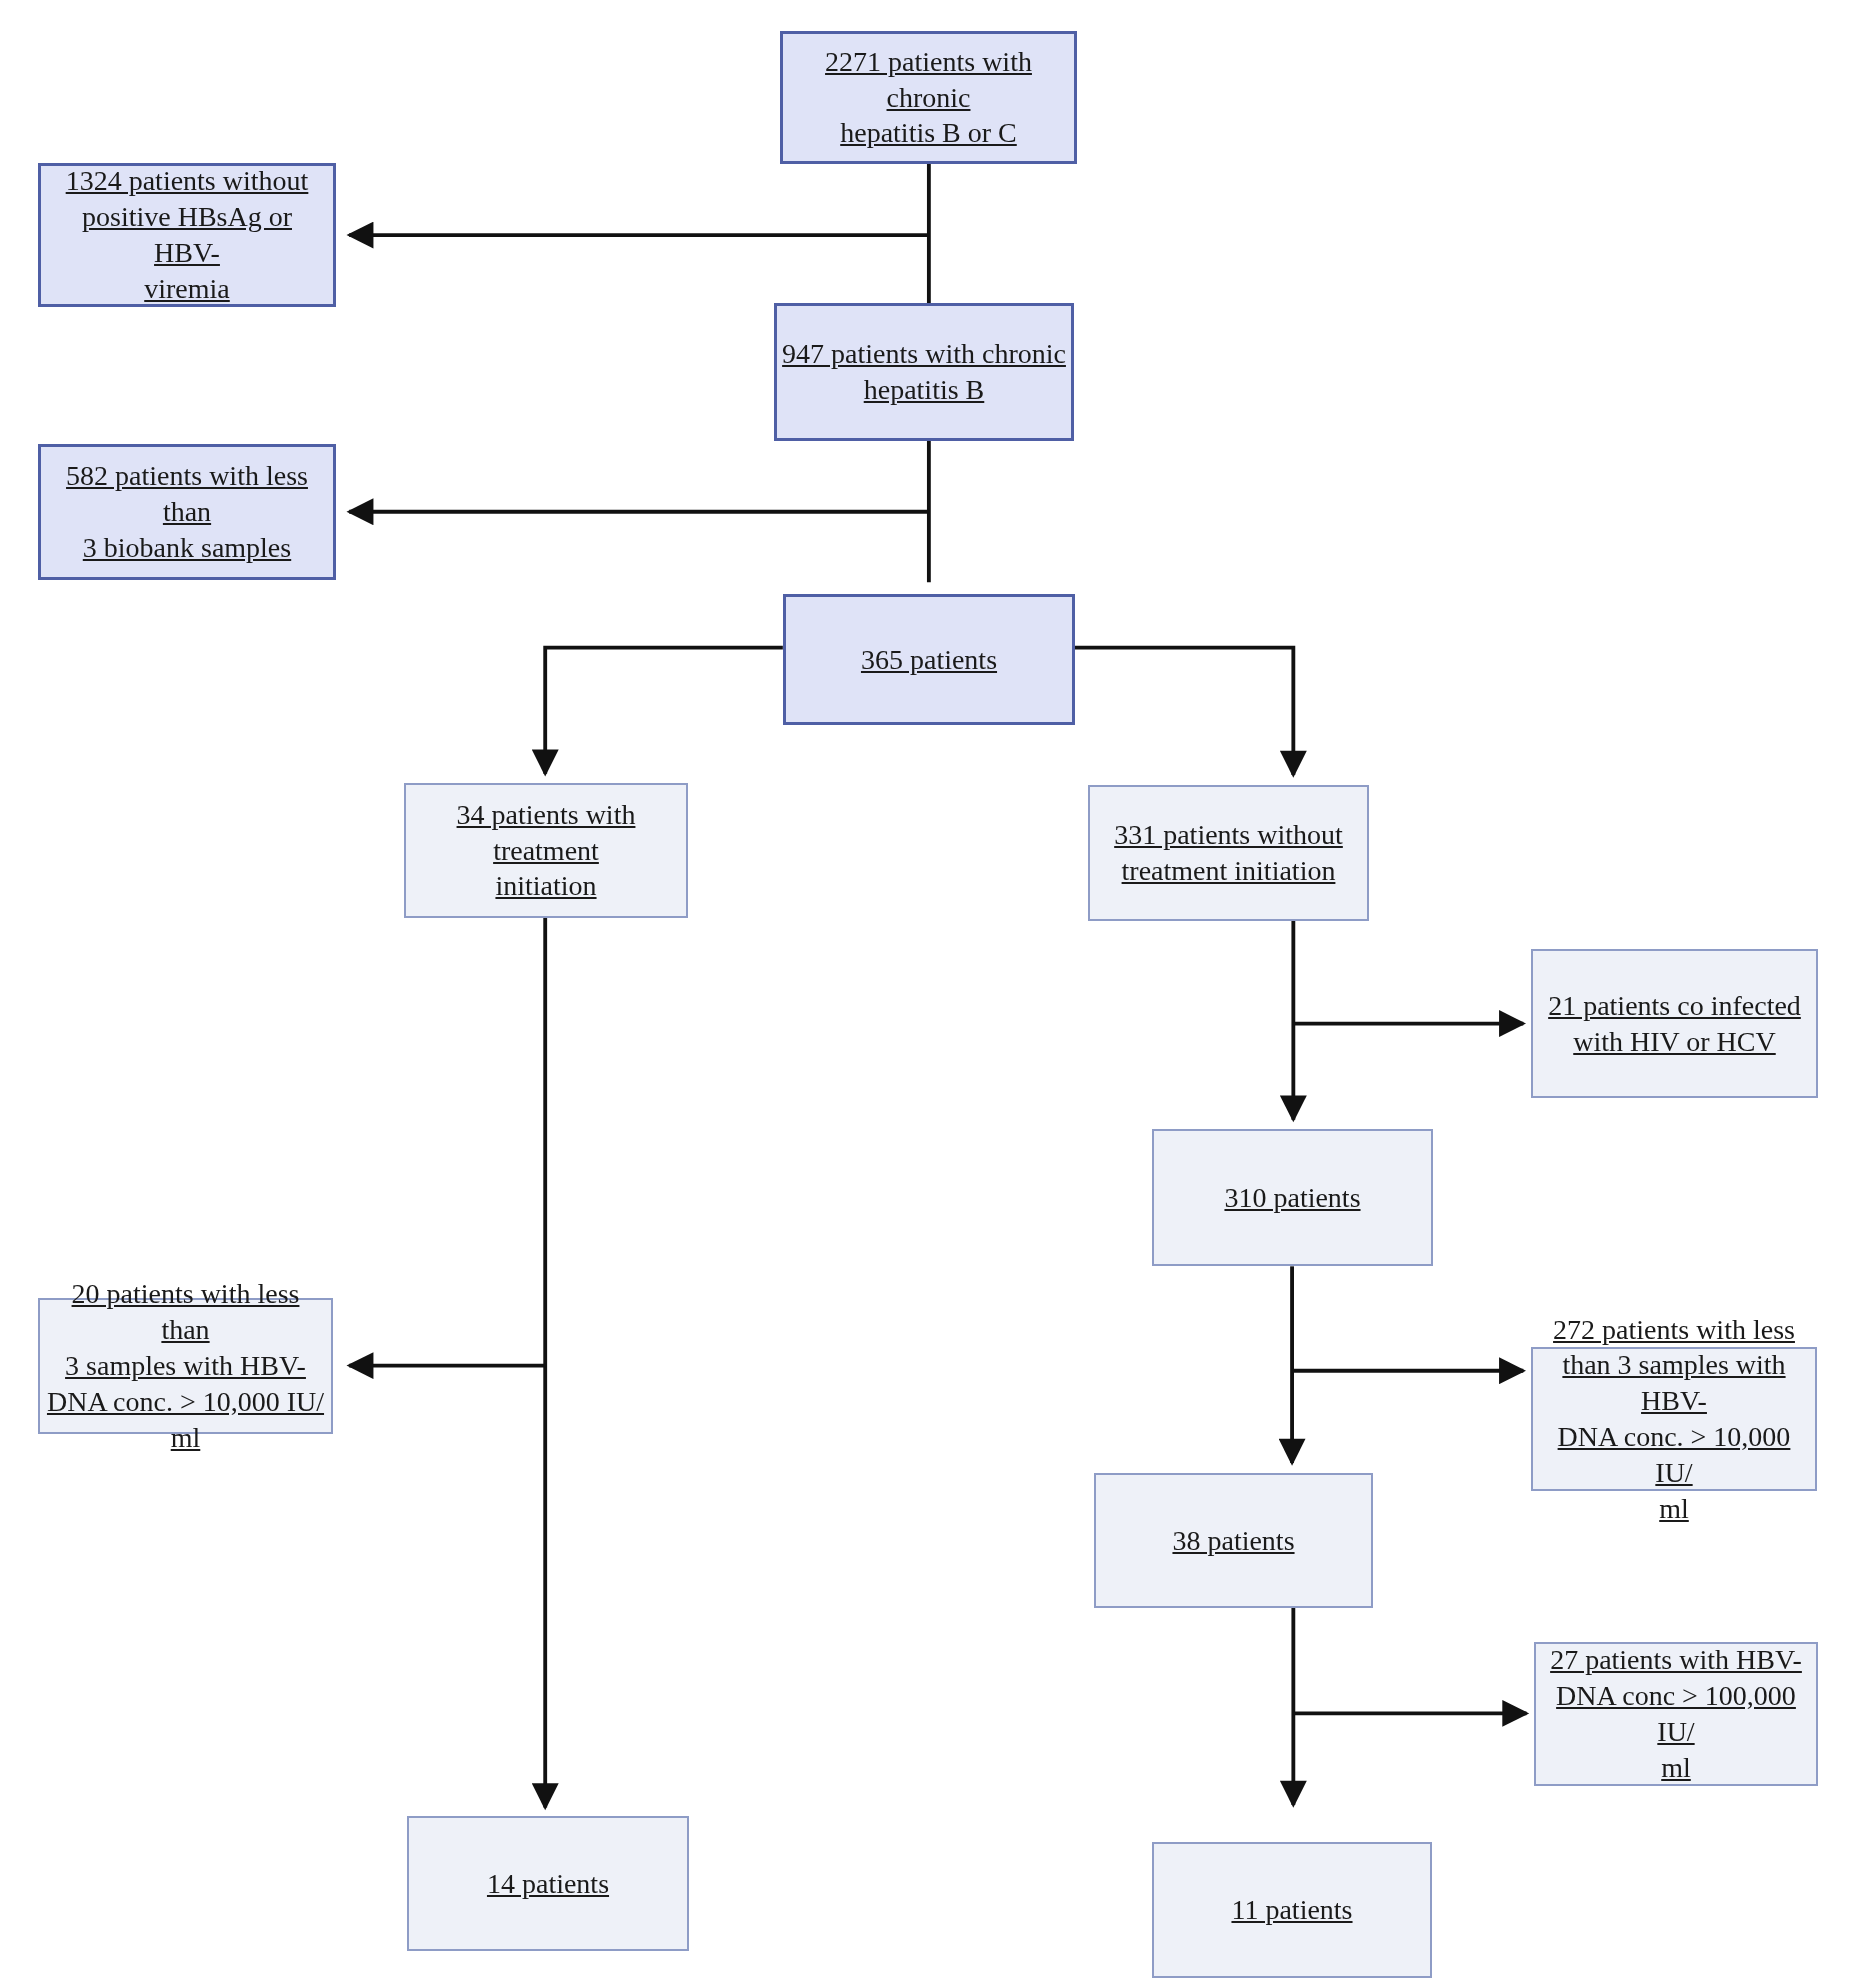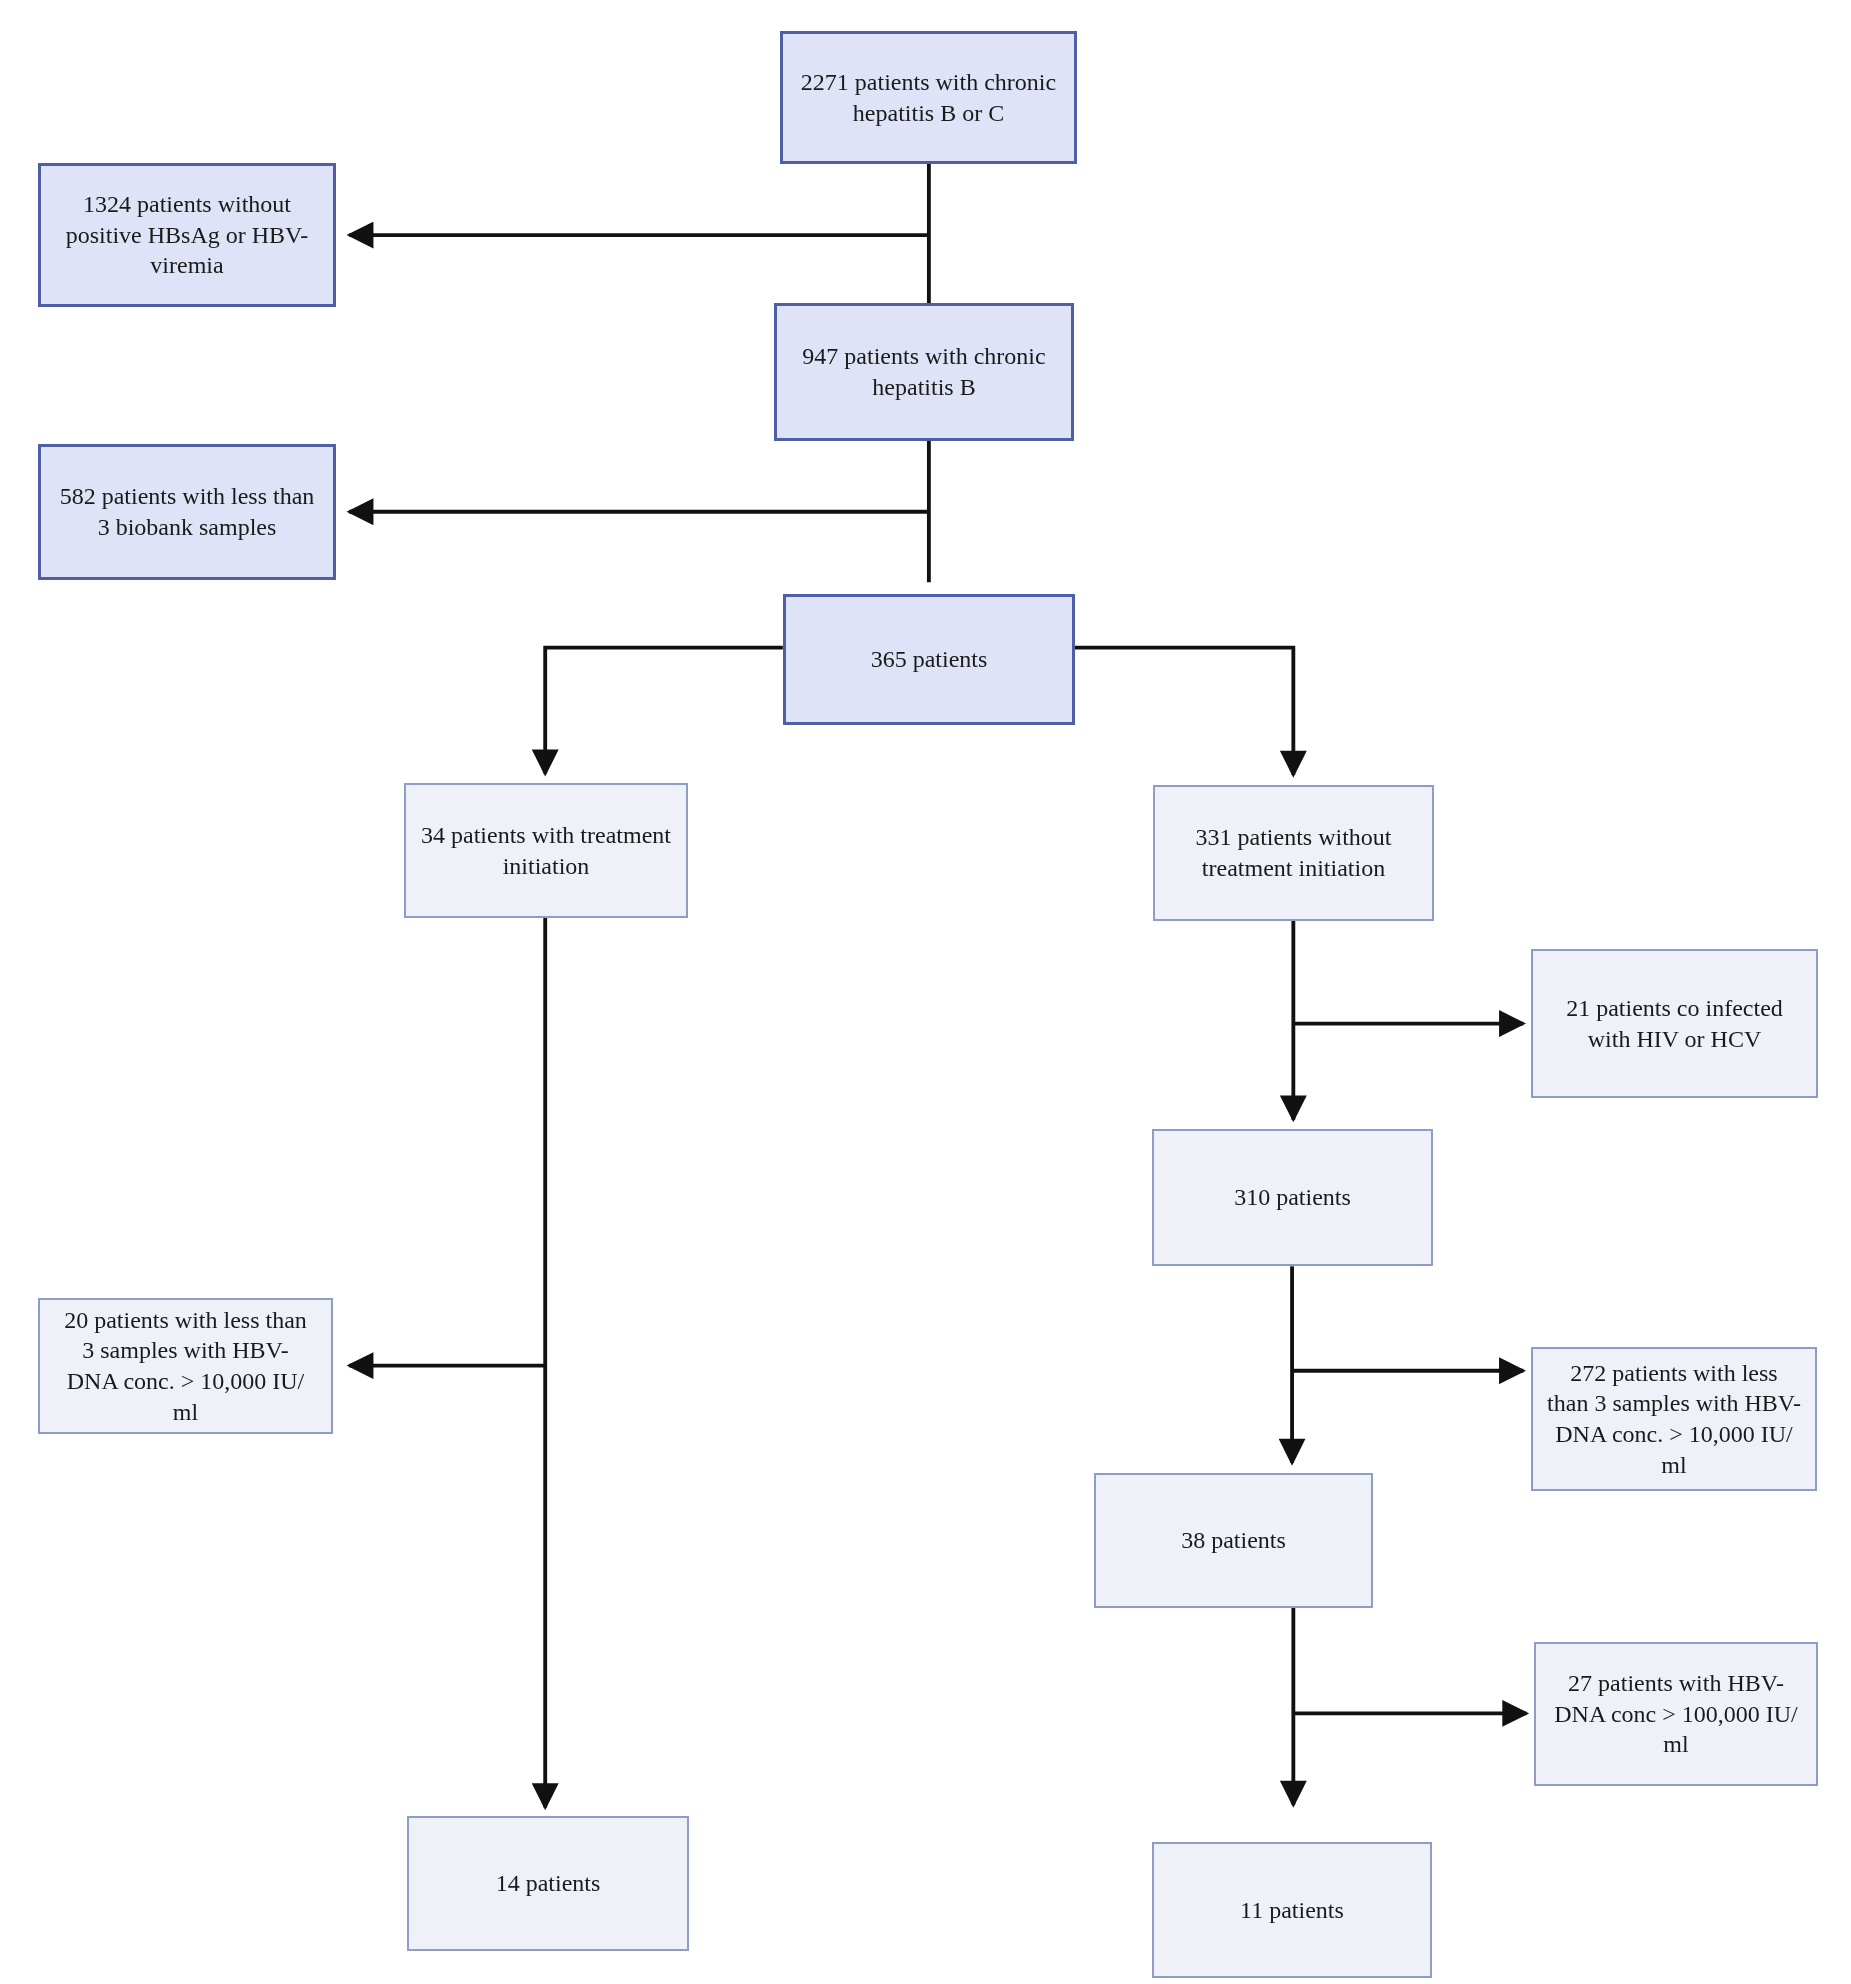--- a/index.html
+++ b/index.html
@@ -8,38 +8,39 @@
     --connector:#111111; --text:#1a1a1a; --background:#ffffff;
   }
   html,body{margin:0;padding:0;background:var(--background);}
   #canvas{
     position:relative; width:1852px; height:1985px; background:var(--background);
     font-family:"Liberation Serif","DejaVu Serif",serif; color:var(--text);
   }
   .node{
     position:absolute; box-sizing:border-box;
     display:flex; align-items:center; justify-content:center;
-    text-align:center; font-size:24px; line-height:1.28;
+    text-align:center; font-size:28px; line-height:1.28;
     padding:6.4px 5.1px;
+    text-decoration:underline;
   }
   .node .node-label{white-space:pre-line; display:block; width:100%;}
   .node.primary{background:var(--primary-fill); border:3.2px solid var(--primary-border);}
   .node.secondary{background:var(--secondary-fill); border:2.6px solid var(--secondary-border);}
   #edges{position:absolute; left:0; top:0; width:1852px; height:1985px; pointer-events:none;}
   #edges path.edge{fill:none; stroke:var(--connector); stroke-width:6;}
   #edges .arrowhead{fill:var(--connector);}
 
   
   #n1 {left:780px; top:31px;   width:297px; height:133px;}
   #n2 {left:38px;   top:163px;  width:298px; height:144px;}
   #n3 {left:774px; top:303px;  width:300px; height:138px;}
   #n4 {left:38px;   top:444px;  width:298px; height:136px;}
   #n5 {left:783px; top:582px;  width:292px; height:131px;margin-top:12px;}
   #n6 {left:404px;  top:783px; width:284px; height:135px;}
-  #n7 {left:1153px; top:785px; width:281px; height:136px;}
+  #n7 {left:1088px; top:785px; width:281px; height:136px;}
   #n8 {left:1531px; top:949px; width:287px; height:149px;}
   #n9 {left:1152px; top:1129px; width:281px; height:137px;}
   #n10{left:1531px; top:1299px; width:286px; height:144px;margin-top:48px;}
   #n11{left:1094px; top:1473px; width:279px; height:135px;}
   #n12{left:1534px; top:1642px; width:284px; height:144px;}
   #n13{left:1152px; top:1815px; width:280px; height:136px;margin-top:27px;}
   #n14{left:38px;   top:1298px; width:295px; height:136px;}
   #n15{left:407px;  top:1816px; width:282px; height:135px;}
 </style>
 </head>

